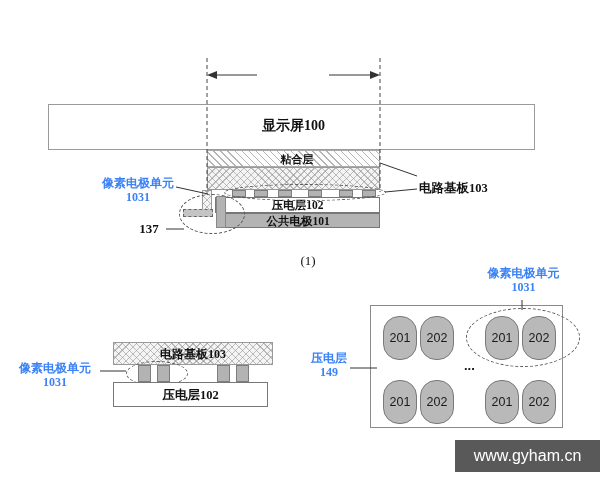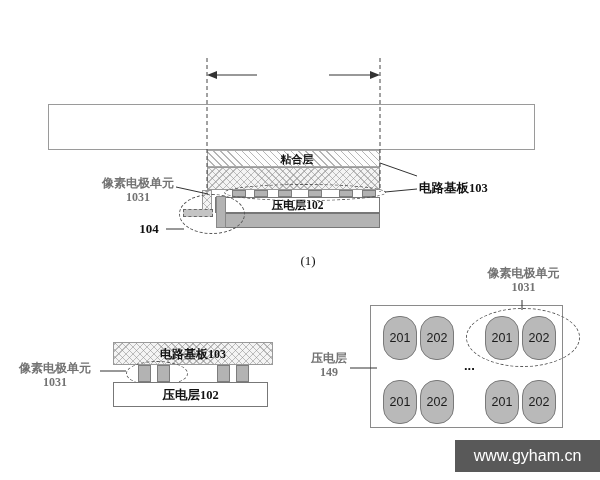--- a/index.html
+++ b/index.html
@@ -1,21 +1,21 @@
 <!DOCTYPE html>
 <html><head>
 <meta charset="utf-8">
 <style>
   * { margin:0; padding:0; box-sizing:border-box; }
   html,body { width:600px; height:480px; background:#ffffff; overflow:hidden; }
   #stage { position:relative; width:600px; height:480px; background:#fff;
            font-family:"Liberation Serif", serif; color:#111; }
   .abs { position:absolute; }
   .ctr { text-align:center; }
-  .lbl { font-size:12px; font-weight:600; line-height:1.2; color:#737373; }
+  .lbl { font-size:12px; font-weight:600; line-height:1.2; color:#3b82f6; }
   .lbl2 { font-size:12.5px; font-weight:600; color:#111; }
 
   
   .tagbar { left:10px; top:8px; width:130px; height:30px; background:#595959;
             color:#fff; font-family:"Liberation Sans", sans-serif; font-size:15px;
             line-height:30px; padding-left:9px; letter-spacing:0.5px; }
 
   
   .wmbar { left:455px; top:440px; width:145px; height:32px; background:#595959;
            color:#fff; font-family:"Liberation Sans", sans-serif; font-size:16px;
@@ -45,51 +45,53 @@
   svg .dash { stroke:#444; stroke-width:1; stroke-dasharray:4 3; fill:none; }
   svg .head { fill:#333; stroke:none; }
 </style>
 </head>
 <body>
 
 <div id="stage">
 
 
   <div class="abs" style="left:48px; top:104px; width:487px; height:46px; border:1px solid #9a9a9a; background:#fff;"></div>
+  <div class="abs ctr" style="left:207px; top:117px; width:173px; font-size:14px; font-weight:600;">显示屏100</div>
 
   <div class="abs hatch-diag" style="left:207px; top:150px; width:173px; height:17px; border:1px solid #aaa;"></div>
   <div class="abs ctr" style="left:207px; top:152px; width:180px; font-size:11px; font-weight:600;">粘合层</div>
 
   <div class="abs hatch-cross" style="left:207px; top:167px; width:173px; height:23px; border:1px solid #999;"></div>
 
   <div class="abs band-border" style="left:215px; top:197px; width:165px; height:16px; background:#fff;"></div>
   <div class="abs ctr" style="left:215px; top:198px; width:165px; font-size:11.5px; font-weight:600;">压电层102</div>
 
   <div class="abs band-border" style="left:216px; top:213px; width:164px; height:15px; background:#b3b3b3;"></div>
+  <div class="abs ctr" style="left:216px; top:214px; width:164px; font-size:11.5px; font-weight:600;">公共电极101</div>
 
   <div class="abs elec" style="left:232px; top:190px; width:14px; height:7px;"></div>
   <div class="abs elec" style="left:254px; top:190px; width:14px; height:7px;"></div>
   <div class="abs elec" style="left:278px; top:190px; width:14px; height:7px;"></div>
   <div class="abs elec" style="left:308px; top:190px; width:14px; height:7px;"></div>
   <div class="abs elec" style="left:339px; top:190px; width:14px; height:7px;"></div>
   <div class="abs elec" style="left:362px; top:190px; width:14px; height:7px;"></div>
   <div class="abs dash-ellipse" style="left:224px; top:184px; width:162px; height:17px;"></div>
 
   <div class="abs hatch-cross" style="left:202px; top:190px; width:10px; height:22px; border:1px solid #999;"></div>
   <div class="abs" style="left:183px; top:209px; width:30px; height:8px; background:#c4c4c4; border:1px dashed #666;"></div>
   <div class="abs" style="left:216px; top:196px; width:10px; height:32px; background:#b3b3b3; border:1px solid #888;"></div>
   <div class="abs dash-ellipse" style="left:179px; top:194px; width:66px; height:40px;"></div>
 
 
   <div class="abs ctr lbl" style="left:98px; top:176px; width:80px;">
     <span style="display:block;">像素电极单元</span>
     <span style="display:block;">1031</span>
   </div>
 
-  <div class="abs ctr" style="left:134px; top:221px; width:30px; font-size:13px; font-weight:600;">104</div>
+  <div class="abs ctr" style="left:134px; top:221px; width:30px; font-size:13px; font-weight:600;">137</div>
 
   <div class="abs lbl2" style="left:419px; top:180px;">电路基板103</div>
 
 
   <div class="abs ctr" style="left:278px; top:253px; width:60px; font-size:13px;">(1)</div>
 
   <div class="abs hatch-cross" style="left:113px; top:342px; width:160px; height:23px; border:1px solid #999;"></div>
   <div class="abs ctr" style="left:113px; top:346px; width:160px; font-size:12px; font-weight:600;">电路基板103</div>
 
   <div class="abs elec" style="left:138px; top:365px; width:13px; height:17px;"></div>

